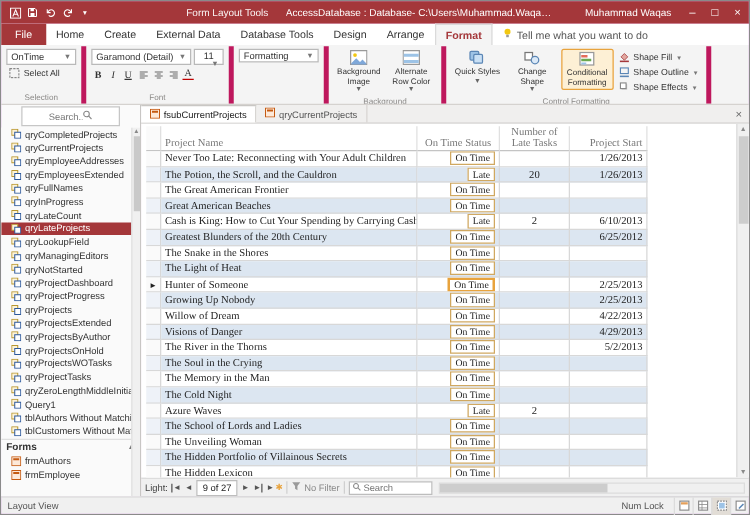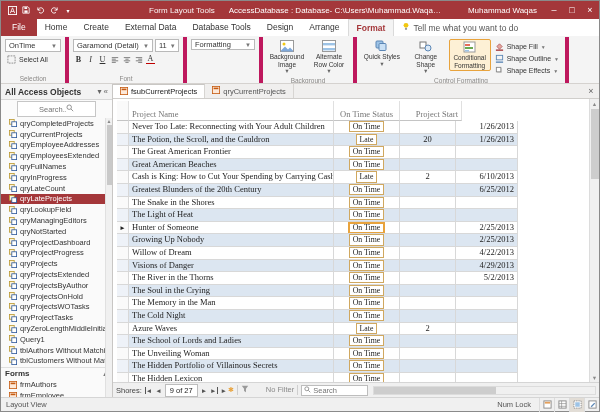--- a/index.html
+++ b/index.html
@@ -72,21 +72,21 @@
   .doctab.active { background:#fff; color:#222; border-top:1px solid #c9c7c4; }
   .docclose { margin-left:auto; width:16px; display:flex; align-items:center; justify-content:center; color:#666; font-size:9px; }
 
   
   .sheet { flex:1; position:relative; background:#fff; overflow:hidden; min-height:0; }
   .table { margin:2px 0 0 4px; }
   .thead, .trow { display:flex; }
   .tc { border-right:1px solid #d8d8d8; border-bottom:1px solid #d8d8d8; padding:0 3px; white-space:nowrap; overflow:hidden; font-family:"Liberation Serif", serif; }
   .gutter { width:12px; flex:0 0 12px; background:#fafafa; padding:0; text-align:center; }
   .c-name  { width:205px; flex:0 0 205px; }
-  .c-status{ width:66px; flex:0 0 66px; text-align:center; }
+  .c-status{ width:66px; flex:0 0 66px; text-align:right; }
   .c-late  { width:56px; flex:0 0 56px; text-align:center; }
   .c-start { width:62px; flex:0 0 62px; text-align:right; }
   .thead .tc { height:20px; color:#777; font-size:8.5px; border-bottom:1px solid #c4c4c4; border-right:1px solid #e0e0e0; display:flex; align-items:flex-end; padding-bottom:1px; }
   .thead .c-name { align-items:flex-end; }
   .thead .c-status, .thead .c-late { justify-content:center; text-align:center; white-space:normal; line-height:1.05; }
   .thead .c-start { justify-content:flex-end; }
   .trow { height:12.6px; }
   .trow .tc { font-size:8.5px; line-height:11.5px; color:#1d1d1d; }
   .trow.alt .tc { background:#dce6f1; }
   .trow.alt .gutter { background:#eef2f8; }
@@ -99,21 +99,21 @@
   .vscroll .vthumb { width:8px; height:70px; background:#cdcdcd; margin-top:1px; }
   .vscroll .varrow { height:9px; display:flex; align-items:center; }
 
   
   .recnav { height:15px; flex:0 0 15px; background:#f0f0f0; border-top:1px solid #d5d5d5; display:flex; align-items:center; padding:0 3px; gap:3px; font-size:7.5px; color:#444; }
   .rbtn { color:#555; font-size:6.5px; display:inline-flex; align-items:center; }
   .rbtn .bar { display:inline-block; width:1px; height:7px; background:#555; }
   .rpos { background:#fff; border:1px solid #bdbdbd; padding:0 4px; font-size:7.5px; line-height:11px; color:#222; }
   .rstar { color:#e8a33d; font-size:7px; margin-left:1px; }
   .rsep { width:1px; height:10px; background:#cfcfcf; }
-  .rfilter { display:flex; gap:17px; color:#8a8a8a; }
+  .rfilter { display:flex; align-items:center; gap:2px; color:#8a8a8a; }
   .rsearch { display:flex; align-items:center; gap:2px; background:#fff; border:1px solid #bdbdbd; height:11px; padding:0 2px; }
   .rsearch input { border:none; outline:none; width:52px; font-size:7.5px; font-family:"Liberation Sans", sans-serif; background:transparent; color:#333; }
   .hscroll { flex:1; height:9px; background:#f0f0f0; border:1px solid #dcdcdc; position:relative; margin-left:2px; }
   .hscroll .hthumb { position:absolute; left:0; top:0; bottom:0; width:55%; background:#cdcdcd; }
 
   
   .statusbar { height:14px; flex:0 0 14px; background:#f0f0f0; border-top:1px solid #d5d5d5; display:flex; align-items:center; font-size:7.5px; color:#555; padding-left:5px; }
   .sspacer { flex:1; }
   .numlock { margin-right:8px; }
   .viewbtns { display:flex; height:14px; }
@@ -204,21 +204,21 @@
       </div>
       <div class="grp-label">Selection</div>
     </div>
 
     <div class="grp" style="width:118px;">
       <div style="display:flex; gap:2px;">
         <div class="combo" style="flex:1;">
           <span>Garamond (Detail)</span>
           <span class="arr">▼</span>
         </div>
-        <div class="combo" style="width:24px;">
+        <div class="combo" style="width:24px;flex-direction:column;">
           <span>11</span>
           <span class="arr">▼</span>
         </div>
       </div>
       <div class="btnrow">
         <span class="fmtbtn b">B</span>
         <span class="fmtbtn i">I</span>
         <span class="fmtbtn u">U</span>
         <span class="fmtbtn">
           <svg width="8" height="8" viewBox="0 0 10 10">
@@ -352,25 +352,20 @@
       </div>
       <div class="grp-label">Control Formatting</div>
     </div>
 
     <div class="flexfill"></div>
   </div>
 
   <div class="workarea">
 
     <div class="navpane">
-      <div class="nav-header">
-        <span>All Access Objects</span>
-        <span class="hic">▾</span>
-        <span class="hic" style="margin-left:2px;">«</span>
-      </div>
       <div class="nav-search">
         <input placeholder="Search..." style="">
         <span>
           <svg width="8" height="8" viewBox="0 0 10 10">
               <circle cx="4" cy="4" r="2.8" fill="none" stroke="#888" stroke-width="1.1"></circle>
               <line x1="6.2" y1="6.2" x2="9" y2="9" stroke="#888" stroke-width="1.1"></line>
             </svg>
         </span>
       </div>
       <div class="nav-list">
@@ -628,20 +623,21 @@
           </div>
           <div class="docclose">×</div>
       </div>
 
       <div class="sheet">
         <div class="table">
           <div class="thead">
             <div class="tc gutter"></div>
             <div class="tc c-name">Project Name</div>
             <div class="tc c-status">On Time Status</div>
+            <div class="tc c-late">Number of Late Tasks</div>
             <div class="tc c-start">Project Start</div>
           </div>
           <div>
               <div class="trow">
                 <div class="tc gutter"></div>
                 <div class="tc c-name">Never Too Late: Reconnecting with Your Adult Children</div>
                 <div class="tc c-status"><span class="badge">On Time</span></div>
                 <div class="tc c-late late-num"></div>
                 <div class="tc c-start">1/26/2013</div>
               </div>
@@ -788,21 +784,21 @@
             </div>
         </div>
         <div class="vscroll">
           <span class="varrow">▲</span>
           <span class="vthumb"></span>
           <span class="varrow" style="margin-top:auto;">▼</span>
         </div>
       </div>
 
       <div class="recnav">
-        <span>Shores:</span>
+        <span>Light:</span>
         <span class="rbtn"><span class="bar"></span>◄</span>
         <span class="rbtn">◄</span>
         <span class="rpos">9 of 27</span>
         <span class="rbtn">►</span>
         <span class="rbtn">►<span class="bar"></span></span>
         <span class="rbtn">►<span class="rstar">✱</span></span>
         <span class="rsep"></span>
         <span class="rfilter">
           <span>
             <svg width="8" height="8" viewBox="0 0 10 10">

